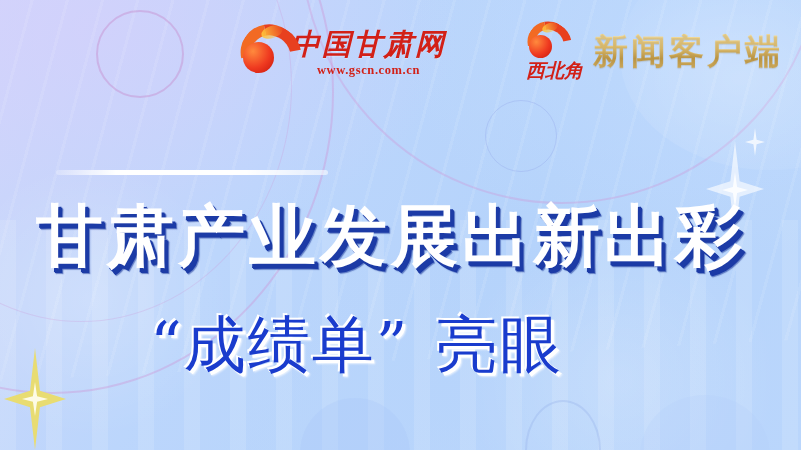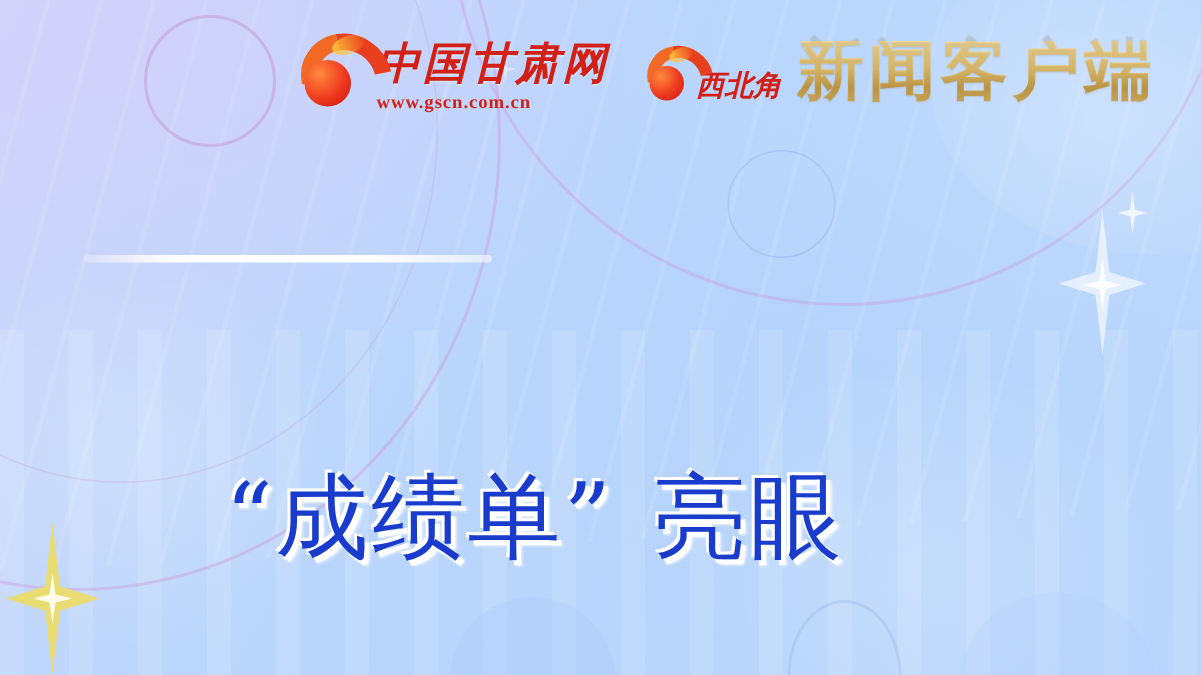--- a/index.html
+++ b/index.html
@@ -62,22 +62,22 @@
   }
   .spark-yellow-big{left:4px;top:348px;width:62px;height:102px;color:#e8dc72;}
   .spark-yellow-core{left:22px;top:382px;width:26px;height:34px;color:#fdfbe6;}
   .spark-white-big{left:706px;top:141px;width:58px;height:96px;color:rgba(255,255,255,.62);}
   .spark-white-core{left:722px;top:172px;width:26px;height:36px;color:rgba(255,255,255,.85);}
   .spark-white-sm{left:745px;top:128px;width:20px;height:28px;color:rgba(255,255,255,.75);}
   .spark-white-tiny{left:330px;top:36px;width:14px;height:20px;color:rgba(255,255,255,.40);}
 
   
   .logo-bar{
-    position:absolute;right:30px;top:22px;
-    display:flex;align-items:center;gap:24px;
+    position:absolute;right:18px;top:22px;
+    display:flex;align-items:center;gap:36px;
   }
   .logo-group{display:flex;align-items:flex-start;}
   .swirl{
     position:relative;flex:0 0 auto;border-radius:50%;
   }
   .swirl .ball{
     position:absolute;border-radius:50%;
     background:radial-gradient(circle at 32% 30%,#ff8a3d,#ef3a20 55%,#c7140c 100%);
   }
   .swirl .tail{
@@ -97,42 +97,42 @@
   .l1-text{display:flex;flex-direction:column;justify-content:center;padding-top:6px;}
   .gscn-cn{
     font-family:"DejaVu Serif","Liberation Serif",serif;
     font-size:29px;font-weight:700;color:#d22017;letter-spacing:2px;
     line-height:1;font-style:italic;
     text-shadow:0 1px 0 rgba(255,255,255,.25);
   }
   .gscn-url{
     font-family:"Liberation Serif","DejaVu Serif",serif;
     font-size:12.5px;font-weight:700;color:#d22017;letter-spacing:.6px;
-    margin-top:4px;text-align:left;
+    margin-top:4px;text-align:center;
   }
 
   
   .logo2{display:flex;align-items:center;}
-  .xbj-mark{display:flex;align-items:flex-end;margin-right:10px;}
+  .xbj-mark{display:flex;flex-direction:column;align-items:flex-start;margin-right:10px;margin-left:44px;}
   .logo2 .swirl{width:34px;height:36px;}
   .logo2 .ball{left:3px;top:13px;width:23px;height:23px;}
   .logo2 .tail{left:1px;top:0px;width:29px;height:26px;border-width:8px;transform:rotate(34deg);}
   .logo2 .tail-hi{
     position:absolute;left:16px;top:1px;width:16px;height:9px;
     background:linear-gradient(90deg,rgba(255,196,60,.95),rgba(255,140,40,.1));
     border-radius:50%;transform:rotate(-18deg);
   }
   .xbj-text{
     font-family:"DejaVu Serif","Liberation Serif",serif;
     font-size:19px;font-weight:700;color:#d22017;font-style:italic;
     letter-spacing:0px;line-height:1;margin-top:3px;
   }
   .app-name{
-    font-family:Liberation Mono, monospace;
-    font-size:45px;font-weight:700;letter-spacing:3px;line-height:1;
+    font-family:Liberation Serif, serif;
+    font-size:35px;font-weight:700;letter-spacing:3px;line-height:1;
     background:linear-gradient(180deg,#f4dfa2 0%,#e8c878 42%,#c8a24e 70%,#dcb96a 100%);
     -webkit-background-clip:text;background-clip:text;color:transparent;
     text-shadow:0 1px 1px rgba(120,90,30,.18);
   }
 
   
   .year{
     position:absolute;left:88px;top:108px;
     font-family:"DejaVu Serif","Liberation Serif",serif;
     font-size:46px;font-weight:700;color:#1438c8;
@@ -219,18 +219,19 @@
         </div>
         <div class="xbj-text">西北角</div>
       </div>
       <div class="app-name">新闻客户端</div>
     </div>
 
   </div>
 
   <div class="year-rule"></div>
 
+  <div class="headline">甘肃产业发展出新出彩</div>
 
   <div class="subline">
     <span>“</span><span>成绩单</span><span>”</span><span class="gap"></span><span>亮眼</span>
   </div>
 
 </div>
 
 </body></html>

